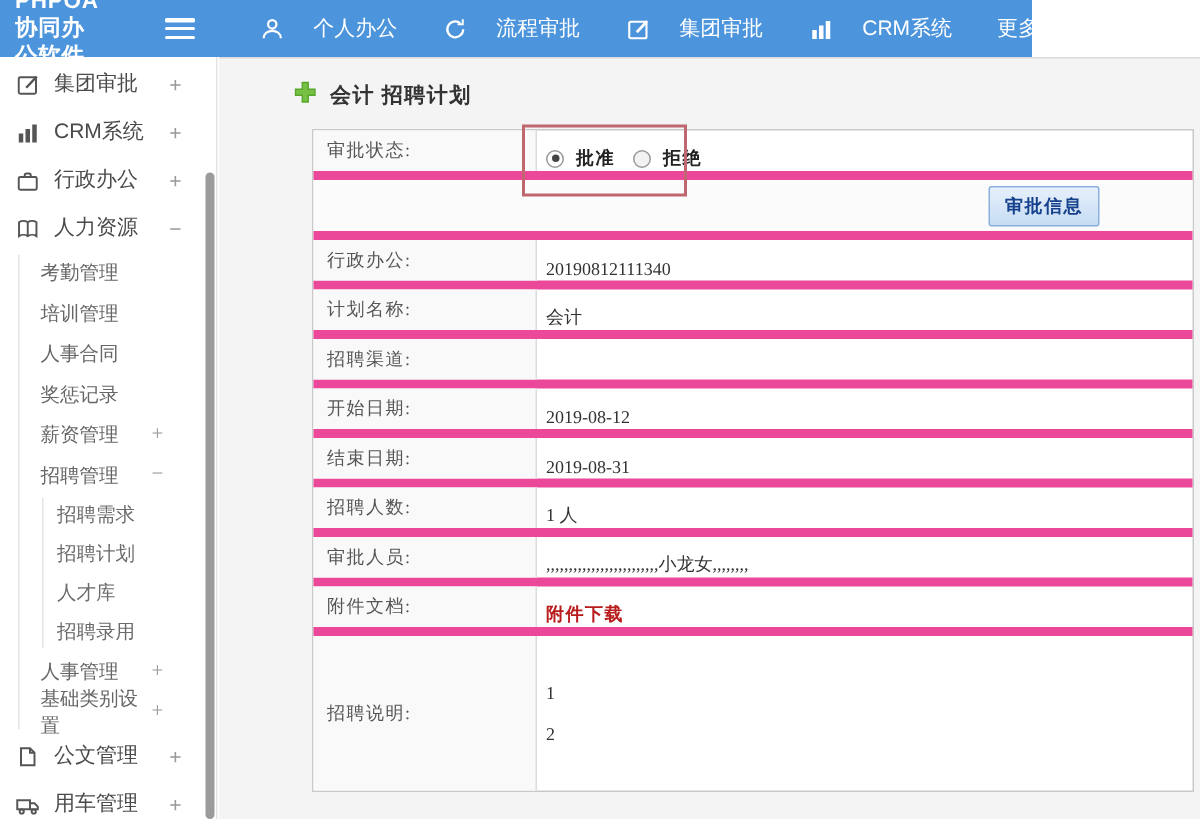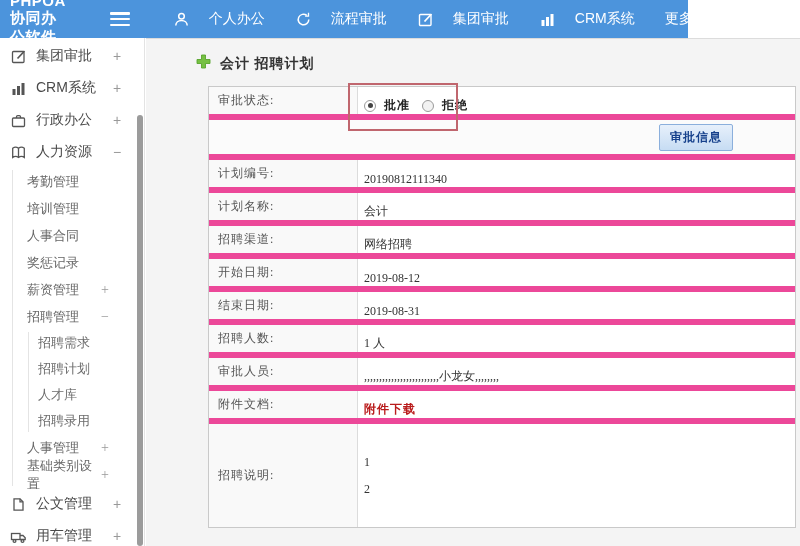--- a/index.html
+++ b/index.html
@@ -295,30 +295,29 @@
             <span class="opt-lbl">拒绝</span>
           </span>
         </div>
       </div>
 
       <div class="trow row-btn">
         <button class="btn-approve">审批信息</button>
       </div>
 
       <div class="trow row-data">
-        <div class="tlabel">计划编号:</div>
+        <div class="tlabel">行政办公:</div>
         <div class="tvalue">20190812111340</div>
       </div>
       <div class="trow row-data">
         <div class="tlabel">计划名称:</div>
         <div class="tvalue">会计</div>
       </div>
       <div class="trow row-data">
         <div class="tlabel">招聘渠道:</div>
-        <div class="tvalue">网络招聘</div>
       </div>
       <div class="trow row-data">
         <div class="tlabel">开始日期:</div>
         <div class="tvalue">2019-08-12</div>
       </div>
       <div class="trow row-data">
         <div class="tlabel">结束日期:</div>
         <div class="tvalue">2019-08-31</div>
       </div>
       <div class="trow row-data">

